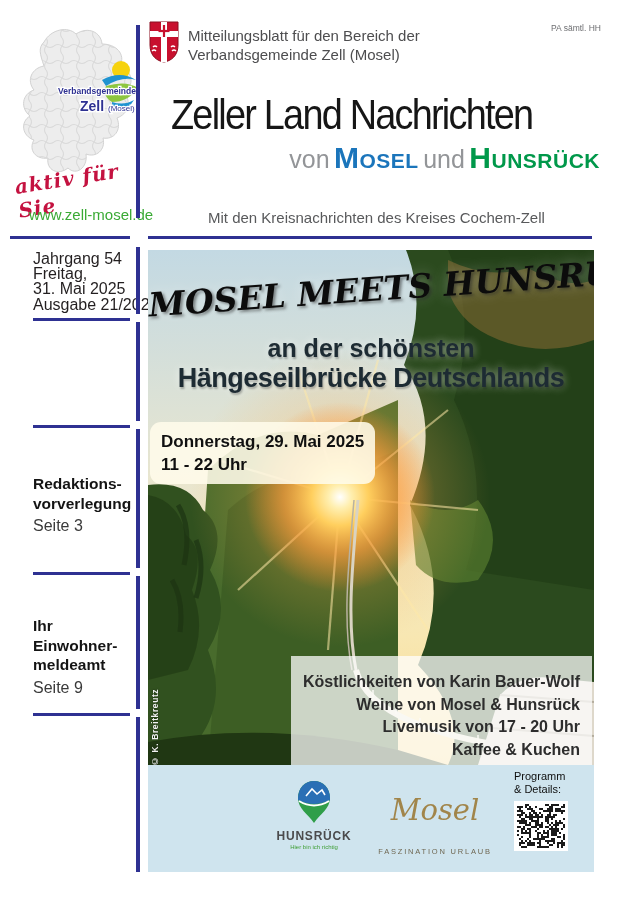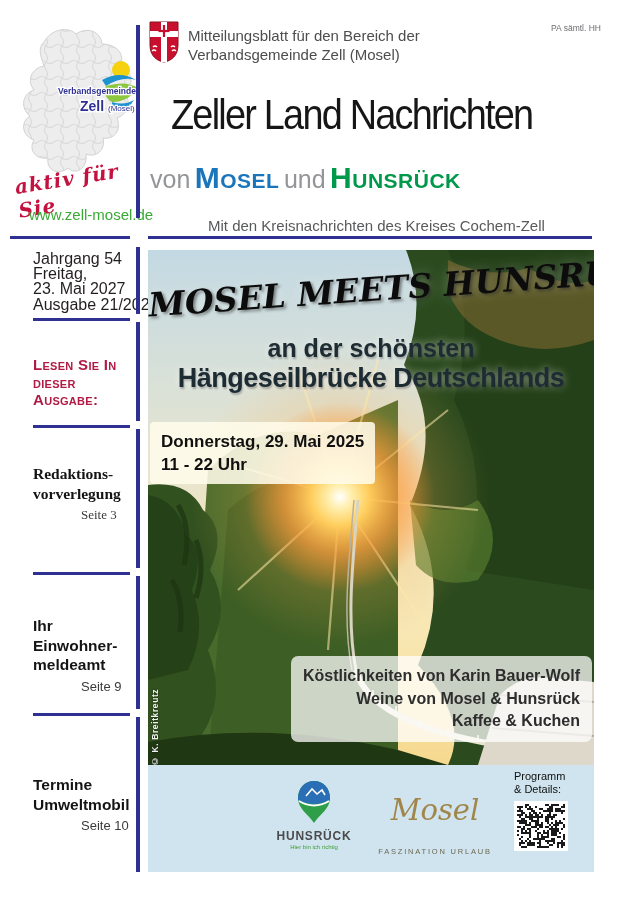--- a/index.html
+++ b/index.html
@@ -5,61 +5,61 @@
   html,body{margin:0;padding:0;background:#fff;}
   .page{position:relative;width:625px;height:897px;background:#fff;overflow:hidden;
         font-family:"Liberation Sans",sans-serif;color:#1a1a1a;}
   .abs{position:absolute;}
 
   
   .masthead-lines{left:188px;top:26px;font-size:15px;line-height:19px;color:#4d4d4f;}
   .pa-note{right:24px;top:23px;font-size:8.5px;color:#6d6e71;margin-left:24px;}
   .paper-title{left:171px;top:90px;font-size:43px;letter-spacing:-2px;color:#161616;
                transform:scaleX(.88);transform-origin:left top;white-space:nowrap;}
-  .subtitle{left:150px;top:161px;width:450px;text-align:left;white-space:nowrap;}
+  .subtitle{left:150px;top:141px;width:450px;text-align:right;white-space:nowrap;}
   .subtitle .plain{font-size:25px;color:#939598;}
   .sc{font-variant:small-caps;font-weight:bold;font-size:30px;letter-spacing:.5px;}
   .sc-blue{color:#1b75bb;} .sc-green{color:#00984a;}
-  .kreis-line{left:208px;top:217px;font-size:15px;color:#58595b;}
+  .kreis-line{left:208px;top:209px;font-size:15px;color:#58595b;}
   .slogan{left:16px;top:164px;width:140px;transform:rotate(-9deg);
           font-family:"DejaVu Serif",serif;font-style:italic;font-weight:bold;
           font-size:20px;color:#c41240;letter-spacing:1px;}
   .website{left:29px;top:206px;font-size:15px;color:#3aaa35;text-decoration:none;}
 
   .navy{background:#2e3192;}
   .vbar{left:136px;width:4px;}
   .rule{height:3px;}
   .divider{left:33px;width:97px;height:2.5px;}
 
   
   .issue-block{left:33px;top:251px;font-size:16px;line-height:15.2px;color:#231f20;}
   .read-heading{left:33px;top:356px;font-size:15px;line-height:17.5px;font-weight:bold;
                 font-variant:small-caps;color:#b11a45;letter-spacing:.3px;}
   .toc-item{left:33px;width:100px;}
   .toc-title{font-weight:bold;font-size:15.5px;line-height:19.5px;color:#141414;}
-  .toc-page{font-size:13px;color:#3a3a3a;margin-top:4px;margin-left:48px;}
-  .toc-1{top:464px;font-family:Liberation Serif, serif;} .toc-2{top:616px;} .toc-3{top:775px;}
+  .toc-page{font-size:16px;color:#3a3a3a;margin-top:4px;}
+  .toc-1{top:474px;} .toc-2{top:616px;} .toc-3{top:775px;}
 
   
   .poster{left:148px;top:250px;width:446px;height:622px;}
   .photo{position:absolute;left:0;top:0;width:446px;height:515px;overflow:hidden;}
   .photo svg.bg{position:absolute;left:0;top:0;}
   .script-title{left:0;top:20px;width:446px;text-align:center;transform:rotate(-4deg);
         font-family:"DejaVu Serif",serif;font-style:italic;font-weight:bold;font-size:33px;
         color:#0c0c0c;white-space:nowrap;
         text-shadow:2px 2px 3px rgba(35,35,35,.5),0 0 14px rgba(255,255,255,.35);}
   .head2{left:0;top:84px;width:446px;text-align:center;font-weight:bold;font-size:25px;color:#1d2b33;
         text-shadow:0 0 9px rgba(255,255,255,.6),1px 2px 2px rgba(0,0,0,.3);}
   .head3{left:0;top:113px;width:446px;text-align:center;font-weight:bold;font-size:27px;
         letter-spacing:-.5px;color:#1d2b33;white-space:nowrap;
         text-shadow:0 0 9px rgba(255,255,255,.55),1px 2px 2px rgba(0,0,0,.3);}
   .event-box{left:2px;top:172px;background:rgba(255,252,234,.88);padding:8px 11px;
-        font-weight:bold;font-size:17px;line-height:23px;color:#101010;border-radius:4px;white-space:nowrap;}
-  .info-box{right:2px;top:406px;background:rgba(255,255,255,.74);padding:9px 12px;
-        text-align:right;font-weight:bold;font-size:16px;line-height:22.5px;color:#2d2d2d;white-space:nowrap;border-radius:7px;}
+        font-weight:bold;font-size:17px;line-height:23px;color:#101010;border-radius:11px;white-space:nowrap;}
+  .info-box{right:2px;top:406px;background:rgba(255,255,255,.74);padding:15px 12px;
+        text-align:right;font-weight:bold;font-size:16px;line-height:22.5px;color:#2d2d2d;white-space:nowrap;}
   .credit{left:2px;top:424px;height:92px;writing-mode:vertical-rl;transform:rotate(180deg);
         font-size:8.5px;font-weight:bold;color:#f2f2f2;letter-spacing:.6px;
         text-shadow:0 0 2px rgba(0,0,0,.6);}
 
   
   .band{position:absolute;left:0;top:515px;width:446px;height:107px;background:#cfe4ee;}
   .zl-card{position:absolute;left:18px;top:5px;width:76px;height:94px;background:#fff;
         display:flex;flex-direction:column;align-items:center;}
   .zl-name{font-weight:bold;font-size:12.5px;letter-spacing:-.3px;color:#1a75bc;margin-top:2px;}
   .zl-tag{font-size:6.5px;color:#8fb0cc;margin-top:1px;}
@@ -135,56 +135,46 @@
   </div>
 
   <div class="abs kreis-line">Mit den Kreisnachrichten des Kreises Cochem-Zell</div>
 
   <div class="abs navy rule" style="left:10px;top:236px;width:120px;"></div>
   <div class="abs navy rule" style="left:148px;top:236px;width:444px;"></div>
 
   <div class="abs issue-block">
     <div>Jahrgang 54</div>
     <div>Freitag,</div>
-    <div>23. Mai 2027</div>
+    <div>31. Mai 2025</div>
     <div>Ausgabe 21/2025</div>
   </div>
 
   <div class="abs navy divider" style="top:318px;"></div>
 
-  <div class="abs read-heading">
-    <div>Lesen Sie In</div>
-    <div>dieser</div>
-    <div>Ausgabe:</div>
-  </div>
 
   <div class="abs navy divider" style="top:425px;"></div>
 
   <div class="abs toc-item toc-1">
     <div class="toc-title">Redaktions-</div>
     <div class="toc-title">vorverlegung</div>
     <div class="toc-page">Seite 3</div>
   </div>
 
   <div class="abs navy divider" style="top:572px;"></div>
 
   <div class="abs toc-item toc-2">
     <div class="toc-title">Ihr</div>
     <div class="toc-title">Einwohner-</div>
     <div class="toc-title">meldeamt</div>
     <div class="toc-page">Seite 9</div>
   </div>
 
   <div class="abs navy divider" style="top:713px;"></div>
 
-  <div class="abs toc-item toc-3">
-    <div class="toc-title">Termine</div>
-    <div class="toc-title">Umweltmobil</div>
-    <div class="toc-page">Seite 10</div>
-  </div>
 
   <div class="abs navy vbar" style="top:247px;height:67px;"></div>
   <div class="abs navy vbar" style="top:322px;height:99px;"></div>
   <div class="abs navy vbar" style="top:429px;height:139px;"></div>
   <div class="abs navy vbar" style="top:576px;height:133px;"></div>
   <div class="abs navy vbar" style="top:717px;height:155px;"></div>
 
   <div class="abs poster">
     <div class="photo">
       <svg class="bg" width="446" height="515" viewBox="0 0 446 515">
@@ -257,20 +247,21 @@
       <div class="abs head3">Hängeseilbrücke Deutschlands</div>
 
       <div class="abs event-box">
         <div>Donnerstag, 29. Mai 2025</div>
         <div>11 - 22 Uhr</div>
       </div>
 
       <div class="abs info-box">
         <div>Köstlichkeiten von Karin Bauer-Wolf</div>
         <div>Weine von Mosel &amp; Hunsrück</div>
+        <div>Livemusik von 17 - 20 Uhr</div>
         <div>Kaffee &amp; Kuchen</div>
       </div>
 
       <div class="abs credit">© K. Breitkreutz</div>
     </div>
 
     <div class="band">
 
 
       <div class="hr-block">

